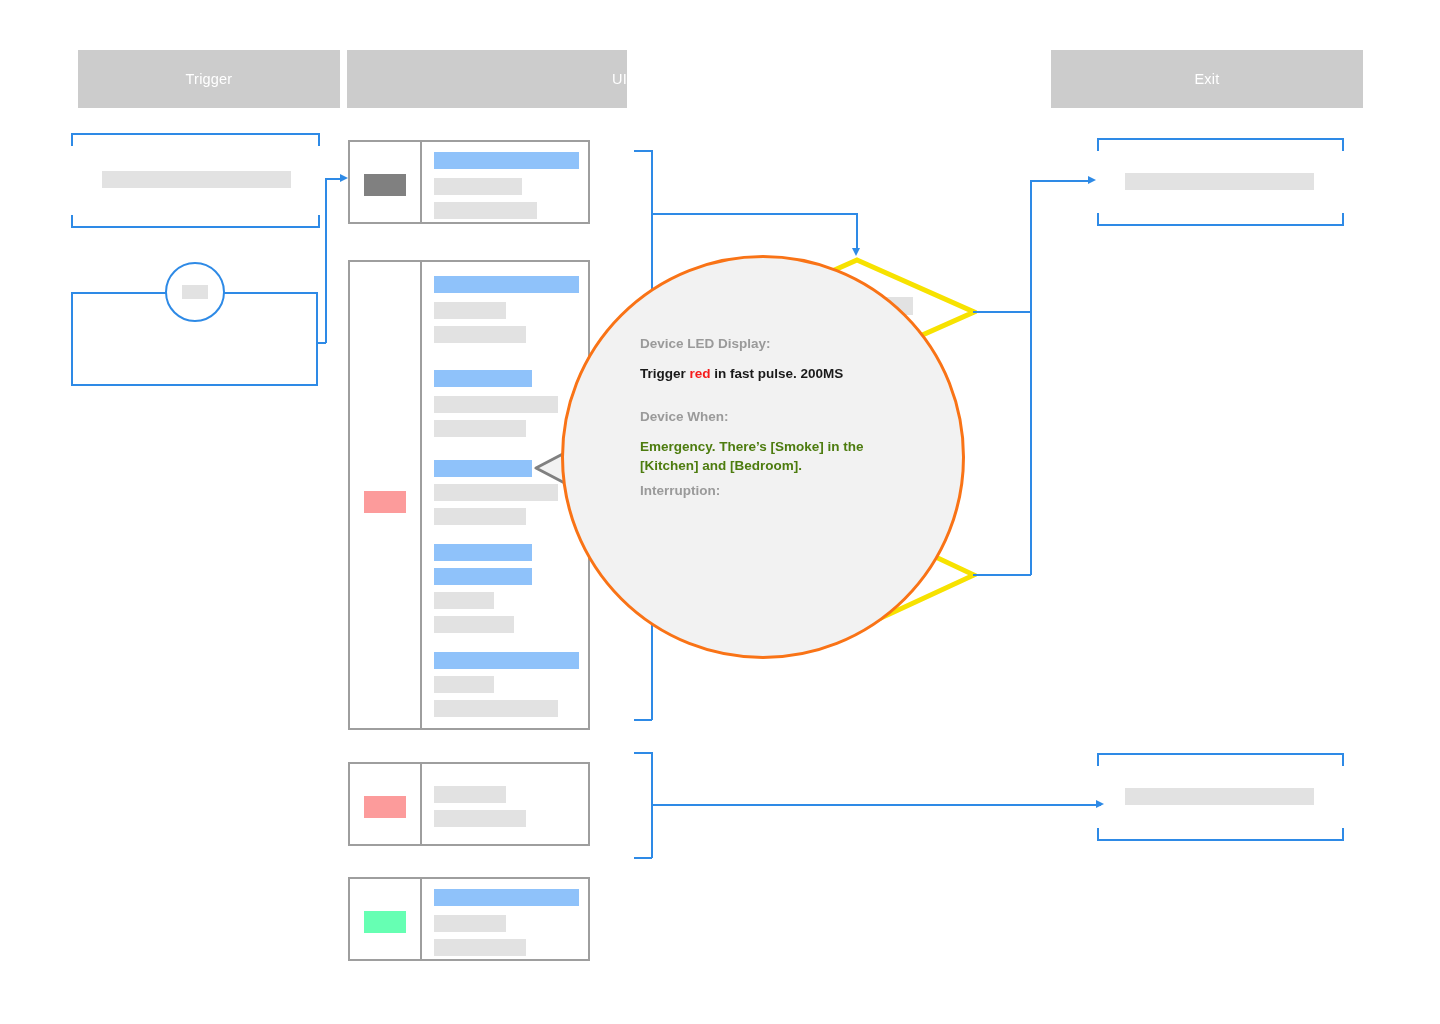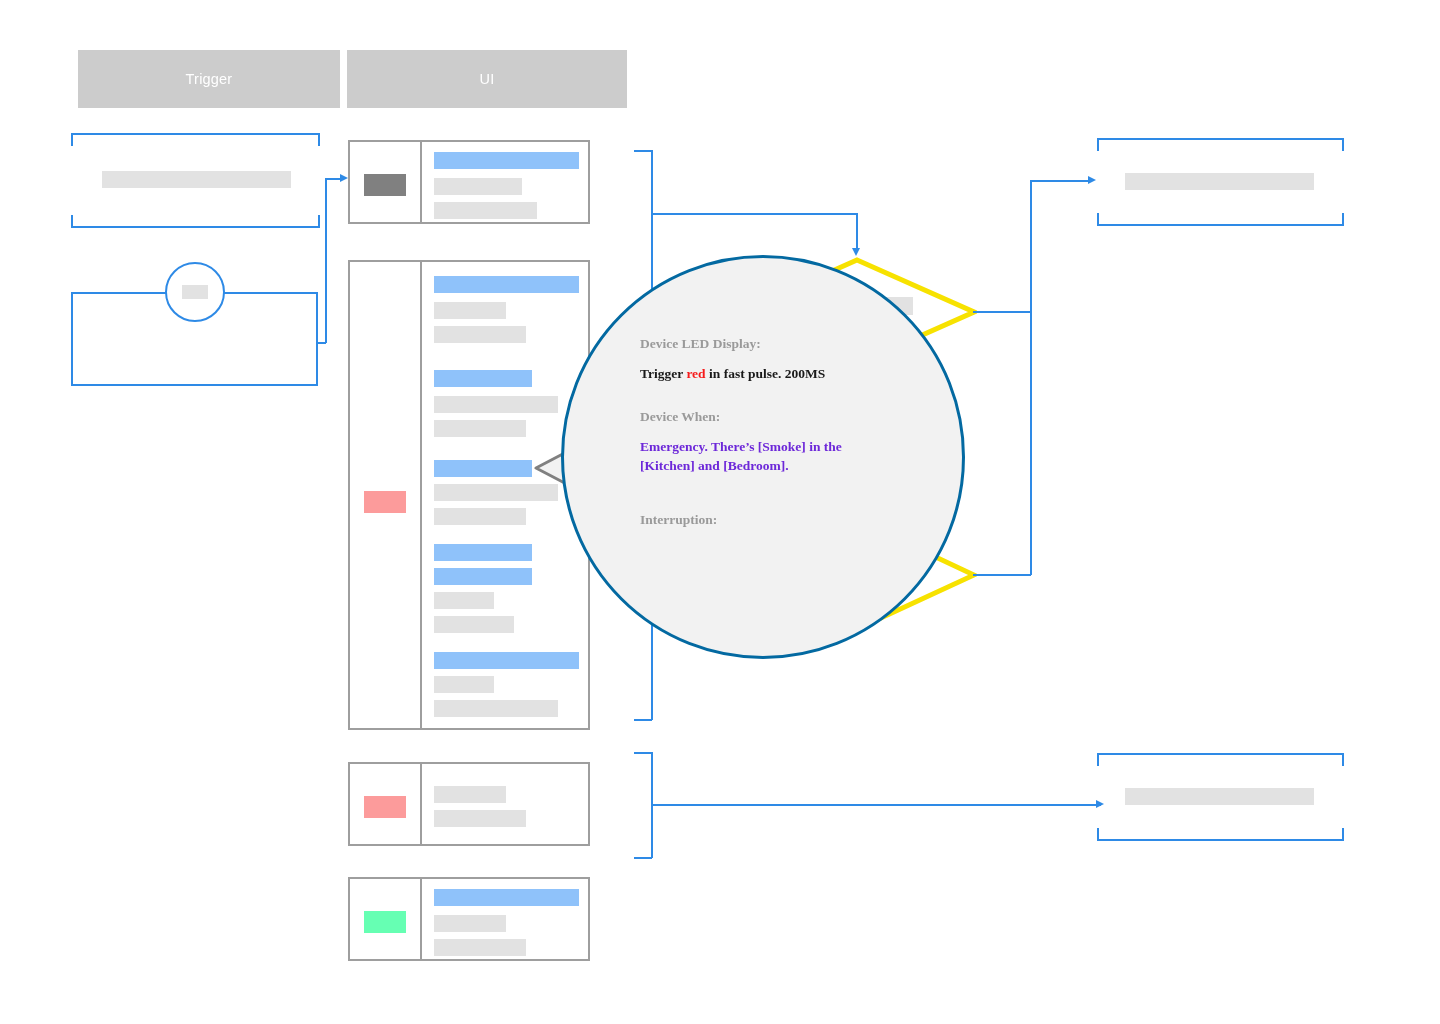--- a/index.html
+++ b/index.html
@@ -146,24 +146,23 @@
   .diamond-bar {
     position: absolute;
     background: #e2e2e2;
   }
 
   
   .callout {
     position: absolute;
     border-radius: 50%;
     background: #f2f2f2;
-    border: 3px solid #0369a1;
+    border: 3px solid #f97316;
     box-sizing: border-box;
     z-index: 50;
-    font-family: Liberation Serif, serif;
   }
   .callout-tail {
     position: absolute;
     z-index: 49;
   }
   .callout-inner {
     position: absolute;
     left: 76px;
     top: 78px;
     width: 248px;
@@ -175,34 +174,37 @@
     margin: 0 0 11px 0;
     line-height: 1.25;
   }
   .co-text {
     color: #1a1a1a;
     font-size: 13.5px;
     font-weight: bold;
     margin: 0 0 26px 0;
     line-height: 1.42;
   }
-  .co-text.audio { color: #6d28d9; margin-bottom: 37px; }
+  .co-text.audio { color: #4d7c0f; margin-bottom: 8px; }
   .co-text.last { margin-bottom: 0; }
   .co-red { color: #f61c1c; }
 </style>
 </head>
 <body>
 
 <div id="canvas">
 
   <div class="col-header" style="left:78px; top:50px; width:262px;">
     <span>Trigger</span>
   </div>
-  <div class="col-header" style="left:347px; top:50px; width:280px;">
+  <div class="col-header" style="left:347px; top:50px; width:280px;justify-content:flex-end;">
     <span>UI</span>
+  </div>
+  <div class="col-header" style="left:1051px; top:50px; width:312px;">
+    <span>Exit</span>
   </div>
 
   <div class="bracket-box" style="left:71px; top:133px; width:249px; height:95px;">
     <div class="edge-top"></div>
     <div class="edge-bottom"></div>
     <div class="stub tl"></div>
     <div class="stub tr"></div>
     <div class="stub bl"></div>
     <div class="stub br"></div>
     <div class="ghost-bar" style="left:31px; top:38px; width:189px; height:17px;"></div>

